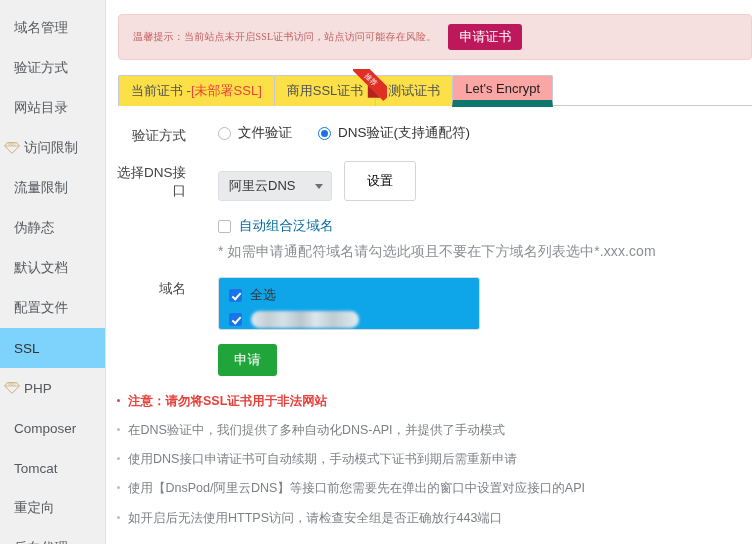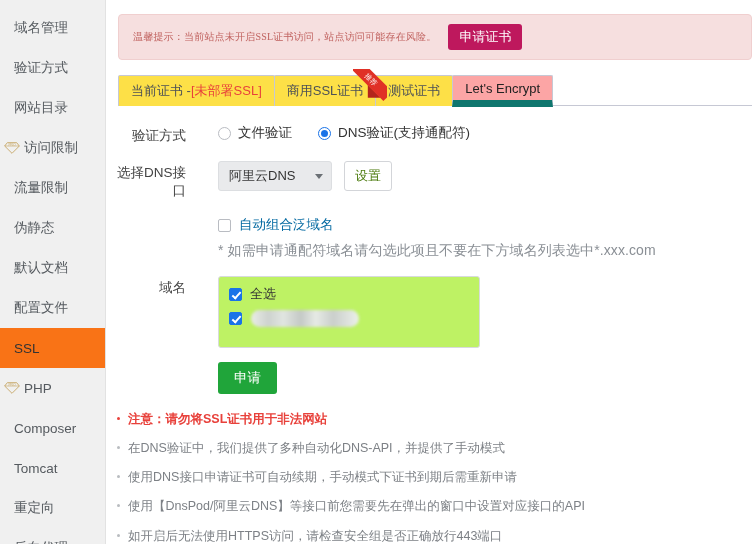--- a/index.html
+++ b/index.html
@@ -30,21 +30,21 @@
     padding-left: 14px;
     font-size: 13.5px;
     color: #555a5f;
     position: relative;
     cursor: pointer;
     white-space: nowrap;
   }
   .side-item .lbl { display: inline-block; }
   .side-item.has-icon { padding-left: 4px; }
   .side-item.active {
-    background: #f97316;
+    background: #7dd3fc;
     color: #333;
   }
   .gem {
     width: 16px; height: 14px;
     margin-right: 4px;
     flex: 0 0 16px;
     display: inline-block;
   }
 
   
@@ -227,30 +227,30 @@
     cursor: pointer;
   }
   .chev {
     width: 0; height: 0;
     border-left: 4px solid transparent;
     border-right: 4px solid transparent;
     border-top: 5px solid #6b7075;
   }
   .btn-plain {
     margin-left: 12px;
-    height: 30px;
+    height: 40px;
     min-width: 46px;
     background: #fff;
     border: 1px solid #d3d5d9;
     border-radius: 3px;
     font-size: 13px;
-    color: #4d7c0f;
+    color: #000000;
     cursor: pointer;
     font-family: inherit;
-    padding: 0 10px;
+    padding: 0 22px;
   }
 
   .cbrow { display: flex; align-items: center; font-size: 13.5px; color: #0369a1; cursor: pointer; }
   .cbox {
     width: 13px; height: 13px;
     border: 1px solid #b9bcc2;
     border-radius: 2px;
     background: #fff;
     margin-right: 8px;
     flex: 0 0 13px;
@@ -268,24 +268,24 @@
   }
   .hint {
     font-size: 14px;
     color: #8a8f95;
     margin-top: 8px;
     letter-spacing: .1px;
   }
 
   .domain-box {
     width: 262px;
-    height: 72px;
+    height: 53px;
     border: 1px solid #d8dadd;
     border-radius: 3px;
-    background: #bef264;
+    background: #0ea5e9;
     padding: 8px 10px;
   }
   .domain-row { display: flex; align-items: center; margin-bottom: 7px; }
   .domain-row:last-child { margin-bottom: 0; }
   .domain-label { font-size: 13px; color: #333; }
   .redacted {
     display: inline-block;
     height: 17px;
     width: 108px;
     border-radius: 9px;

